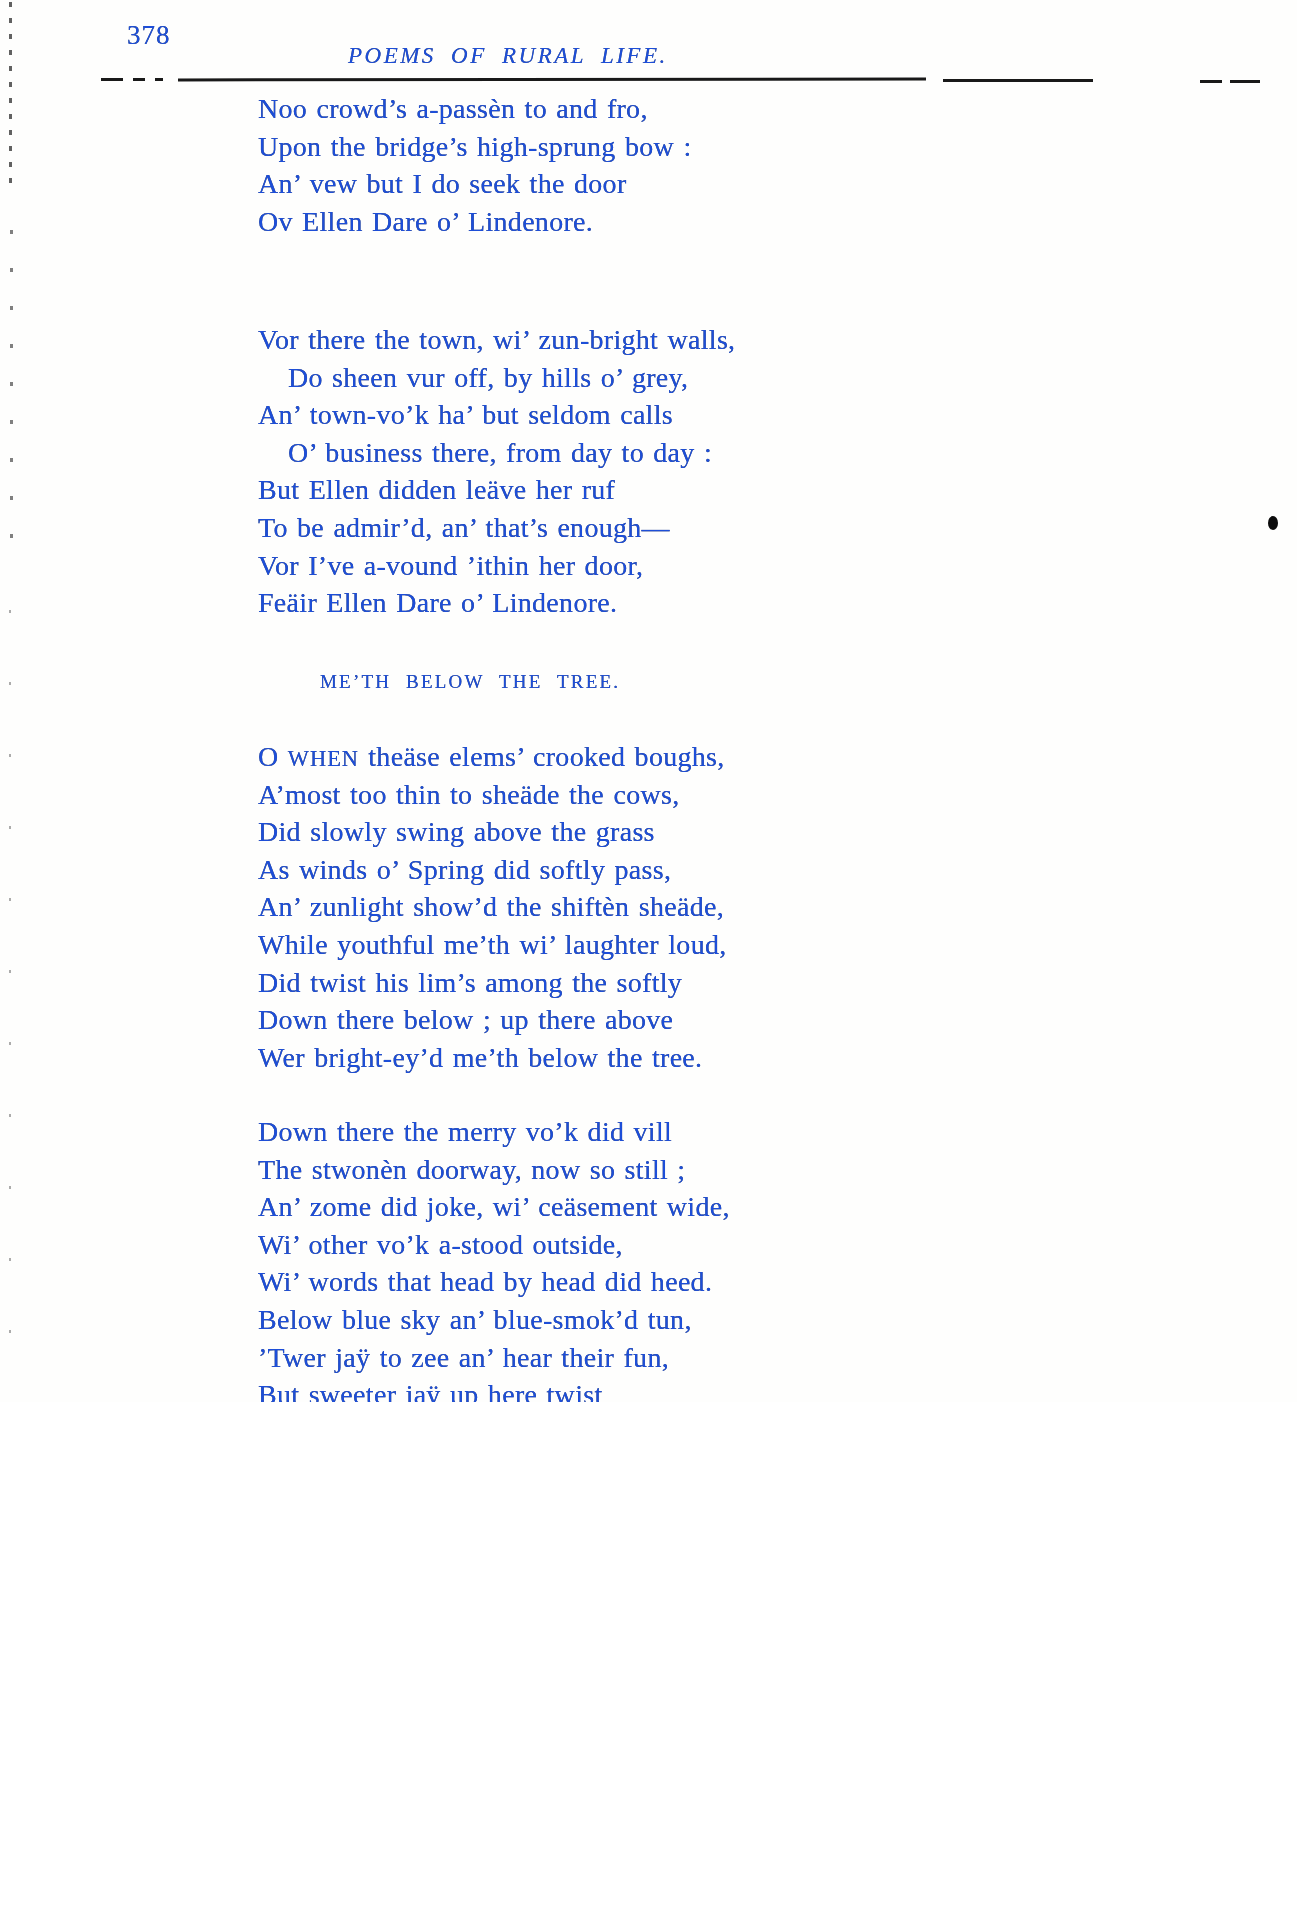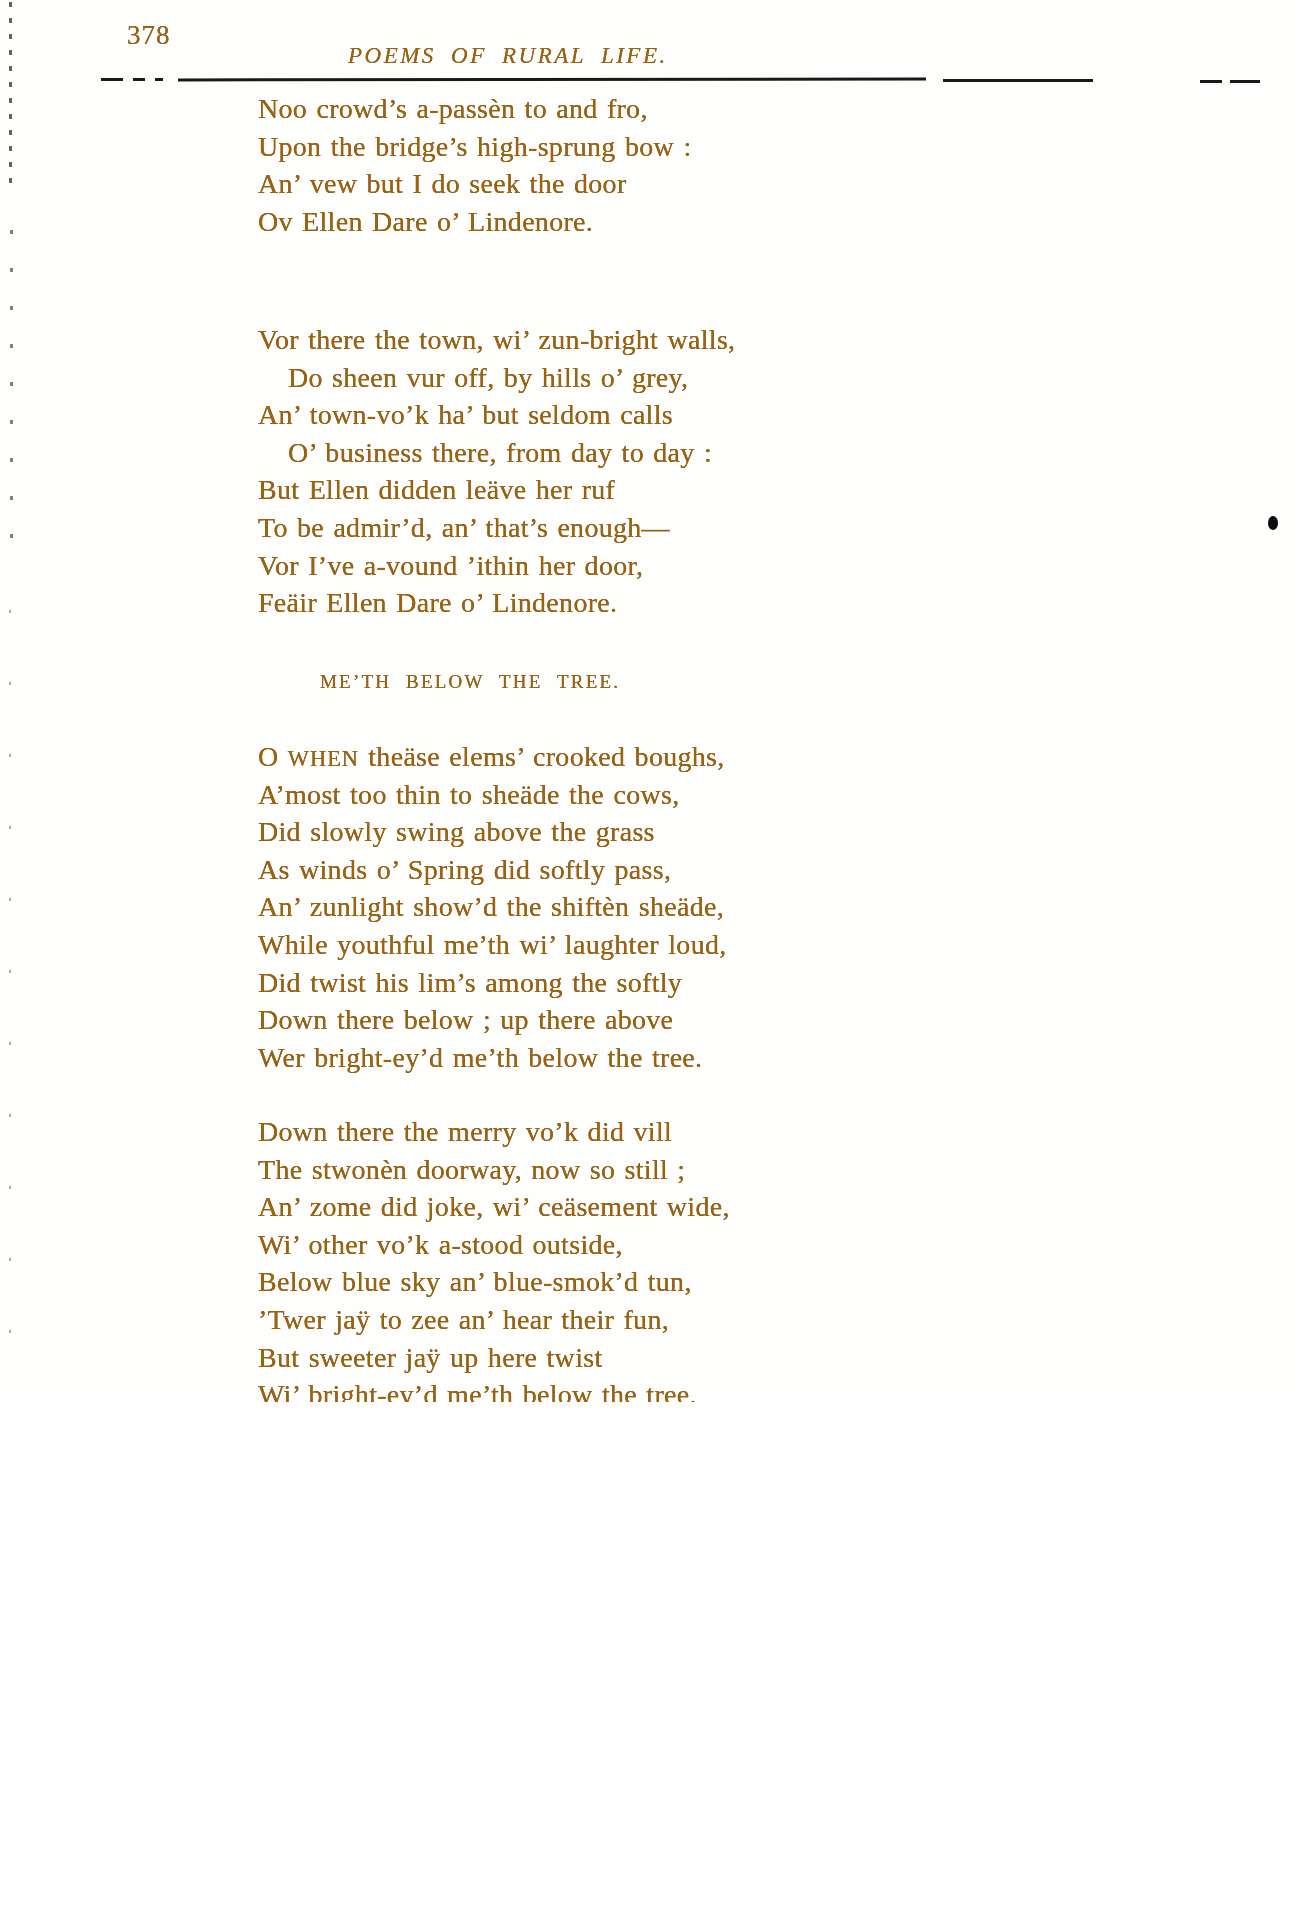--- a/index.html
+++ b/index.html
@@ -7,21 +7,21 @@
     padding: 0;
     background: #ffffff;
   }
   .page {
     position: relative;
     width: 1297px;
     height: 1402px;
     background: #fefefd;
     overflow: hidden;
     font-family: "Liberation Serif", serif;
-    color: #a16207;
+    color: #1d4ed8;
   }
   .page-number {
     position: absolute;
     left: 127px;
     top: 20px;
     font-size: 27px;
     letter-spacing: 1px;
     text-shadow: 0 0 0.5px rgba(0,0,0,0.65);
   }
   .running-title {
@@ -140,20 +140,21 @@
     <div class="line">Did twist his lim’s among the softly</div>
     <div class="line">Down there below ; up there above</div>
     <div class="line">Wer bright-ey’d me’th below the tree.</div>
   </div>
 
   <div class="stanza" style="top:1113px;">
     <div class="line">Down there the merry vo’k did vill</div>
     <div class="line">The stwonèn doorway, now so still ;</div>
     <div class="line">An’ zome did joke, wi’ ceäsement wide,</div>
     <div class="line">Wi’ other vo’k a-stood outside,</div>
+    <div class="line">Wi’ words that head by head did heed.</div>
     <div class="line">Below blue sky an’ blue-smok’d tun,</div>
     <div class="line">’Twer jaÿ to zee an’ hear their fun,</div>
     <div class="line">But sweeter jaÿ up here twist</div>
     <div class="line">Wi’ bright-ey’d me’th below the tree.</div>
   </div>
 
   <div class="gutter g1"></div>
   <div class="gutter g2"></div>
   <div class="gutter g3"></div>
   <div class="ink-dot"></div>

